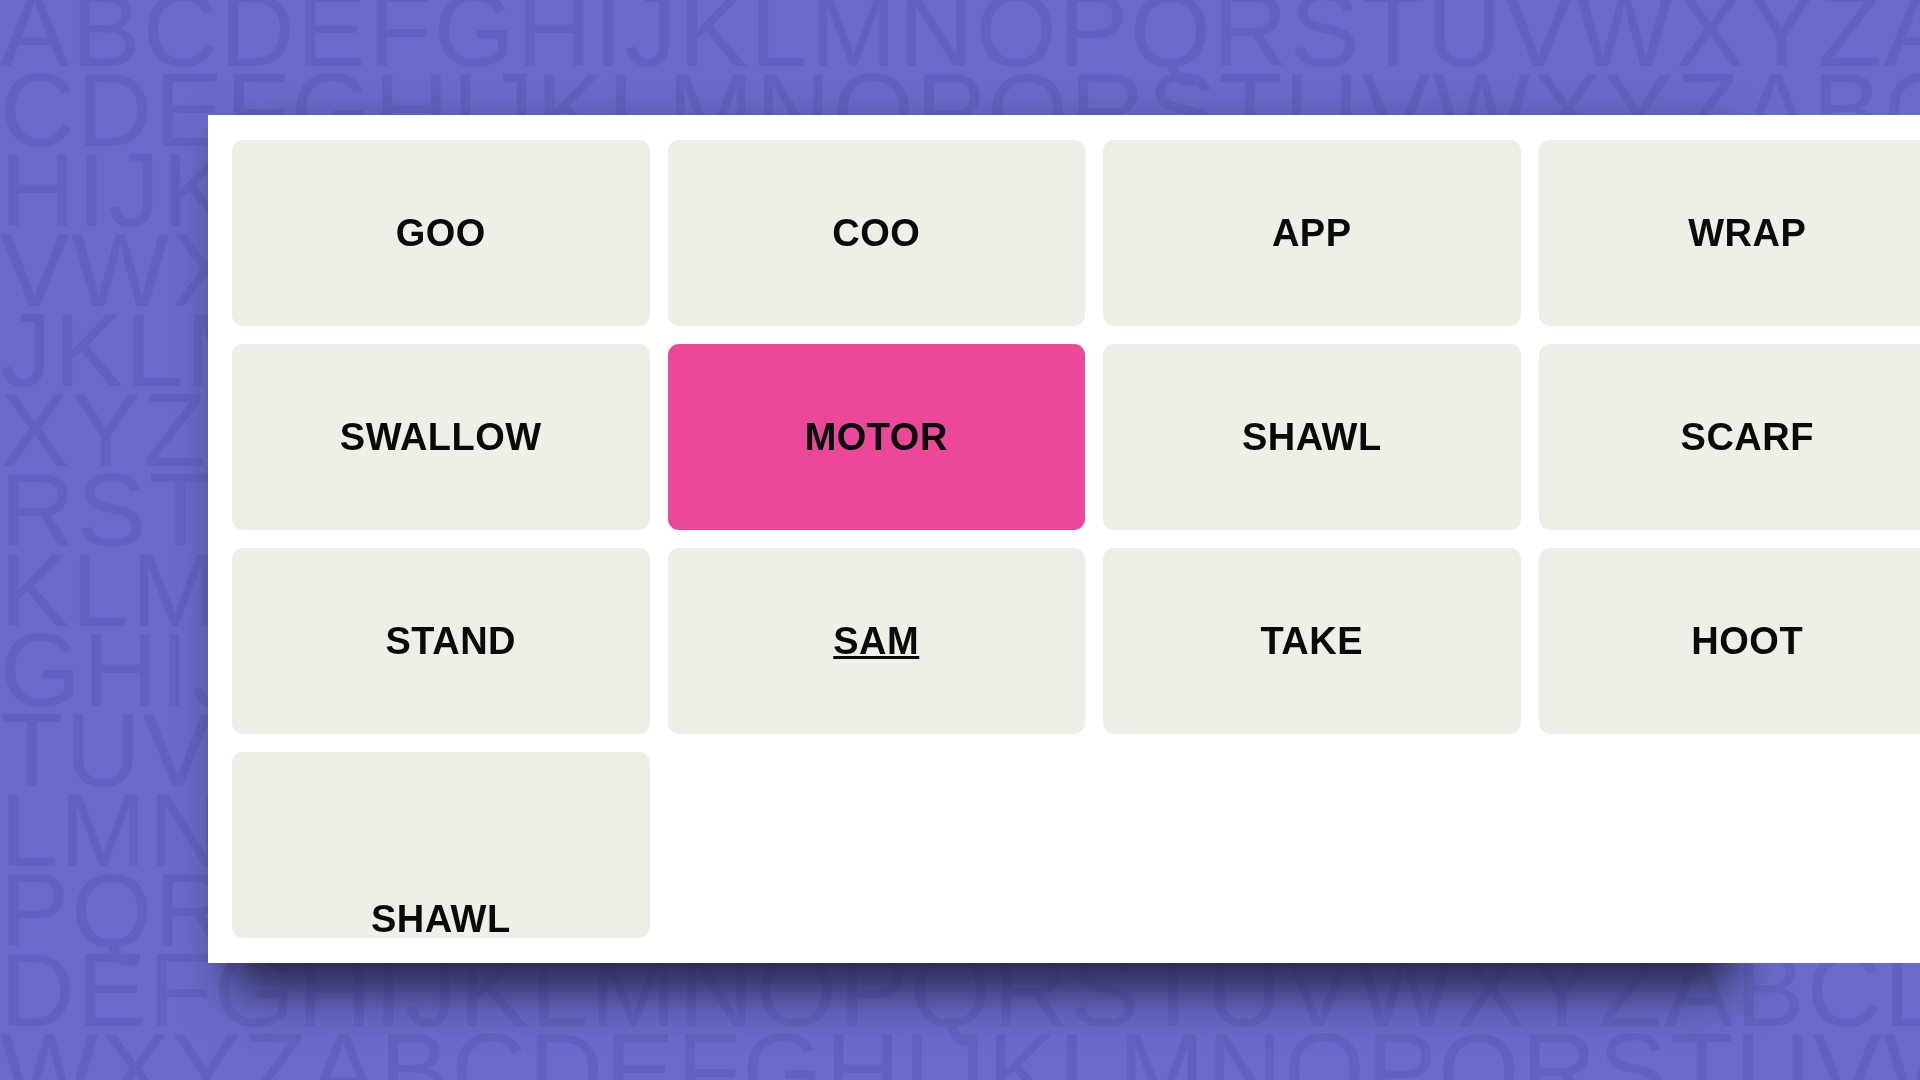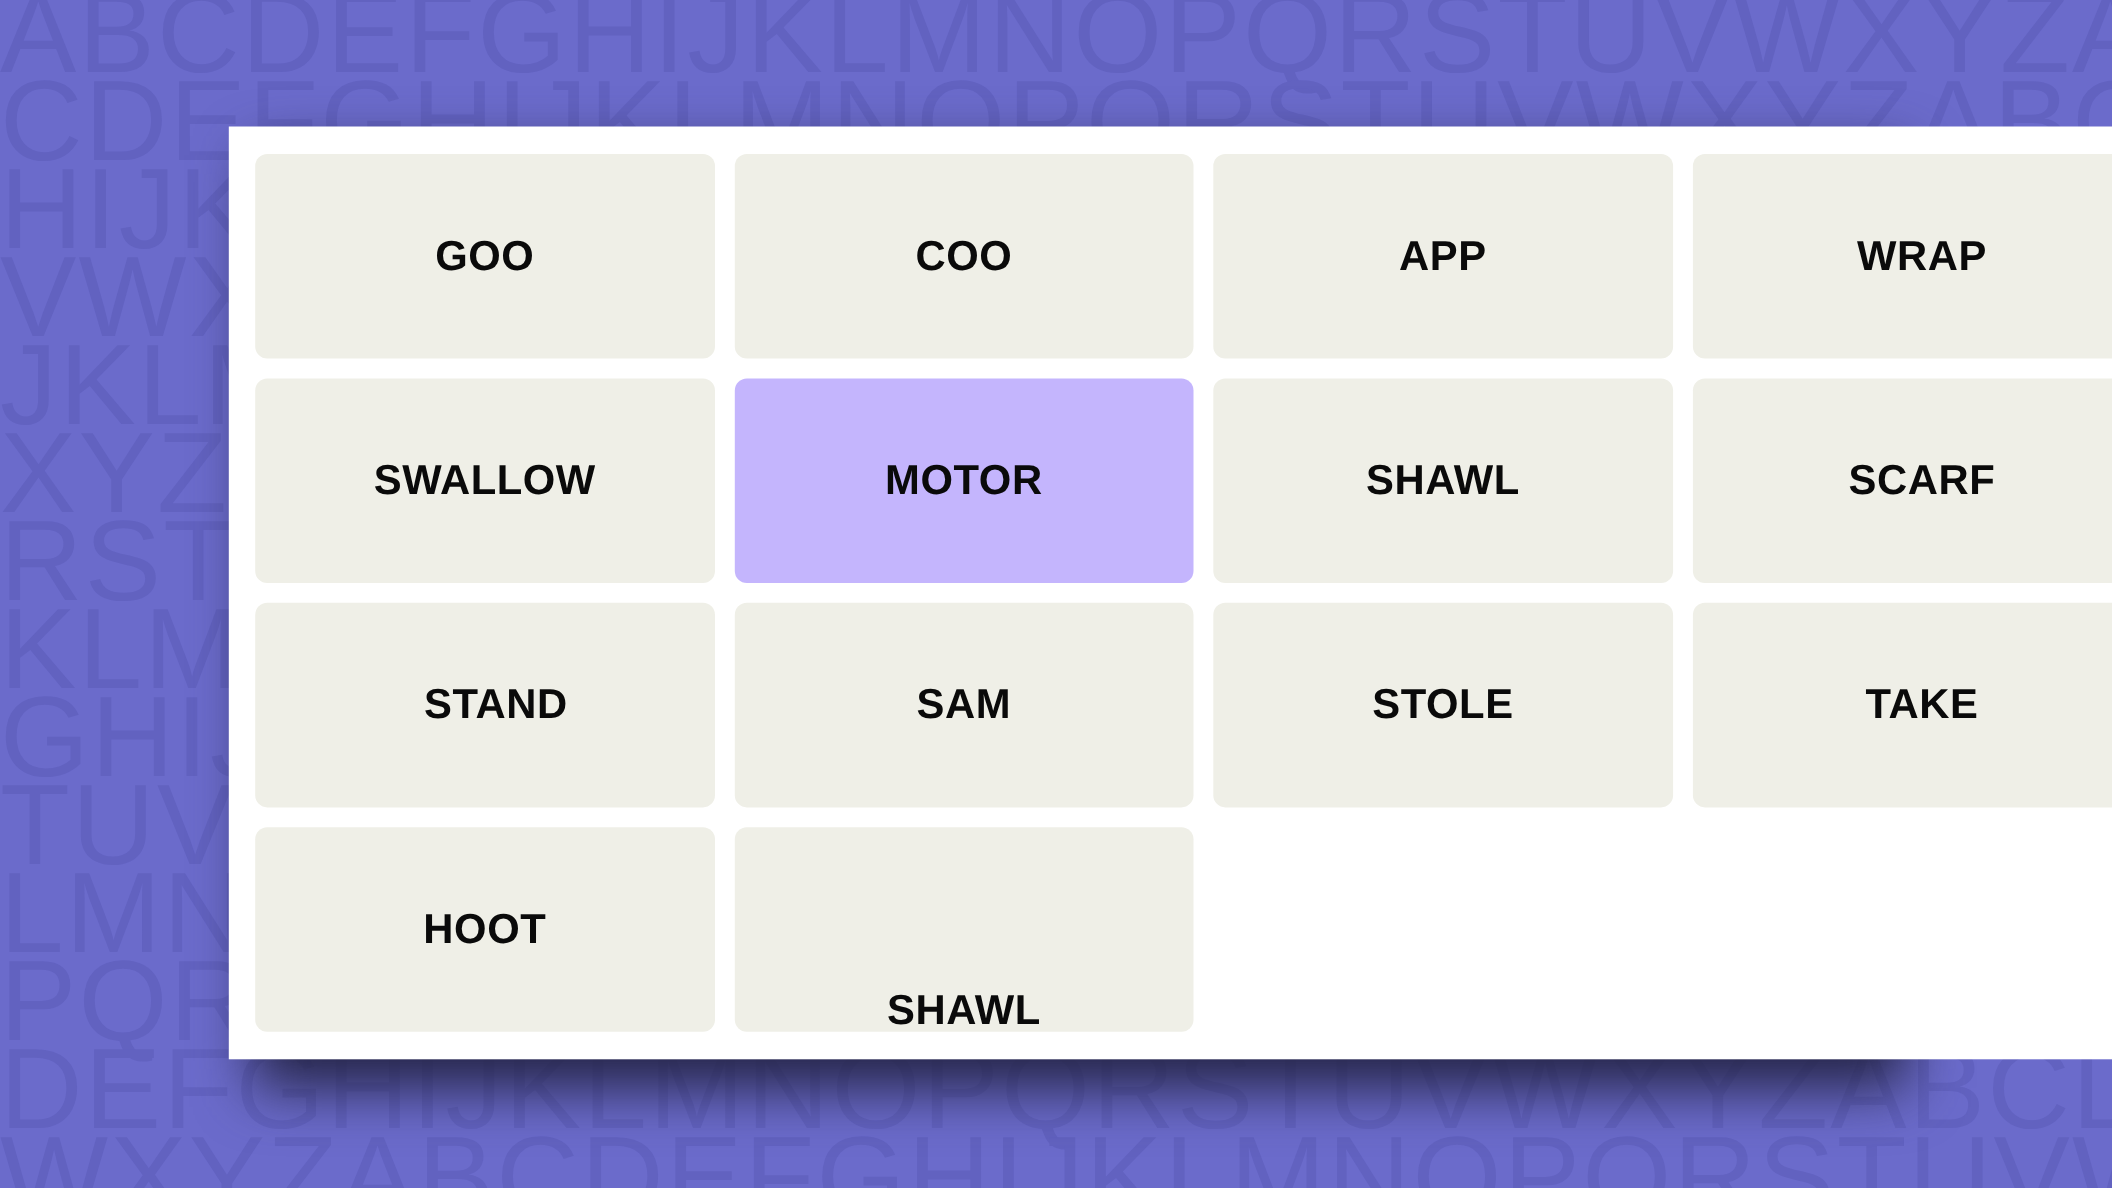--- a/index.html
+++ b/index.html
@@ -126,37 +126,34 @@
       </div>
       <div class="tile" style="background: rgb(239, 239, 231);">
         <span class="tile-label" style="color: rgb(10, 10, 10);">APP</span>
       </div>
       <div class="tile" style="background: rgb(239, 239, 231);">
         <span class="tile-label" style="color: rgb(10, 10, 10);">WRAP</span>
       </div>
       <div class="tile" style="background: rgb(239, 239, 231);">
         <span class="tile-label" style="color: rgb(10, 10, 10);">SWALLOW</span>
       </div>
-      <div class="tile" style="background: #c4b5fd;">
+      <div class="tile" style="background: #ec4899;">
         <span class="tile-label" style="color: rgb(10, 10, 10);">MOTOR</span>
       </div>
       <div class="tile" style="background: rgb(239, 239, 231);">
         <span class="tile-label" style="color: rgb(10, 10, 10);">SHAWL</span>
       </div>
       <div class="tile" style="background: rgb(239, 239, 231);">
         <span class="tile-label" style="color: rgb(10, 10, 10);">SCARF</span>
       </div>
       <div class="tile" style="background: rgb(239, 239, 231);">
         <span class="tile-label" style="color: rgb(10, 10, 10); margin-left: 20px;">STAND</span>
       </div>
       <div class="tile" style="background: rgb(239, 239, 231);">
-        <span class="tile-label" style="color: rgb(10, 10, 10);">SAM</span>
-      </div>
-      <div class="tile" style="background: rgb(239, 239, 231);">
-        <span class="tile-label" style="color: rgb(10, 10, 10);">STOLE</span>
+        <span class="tile-label" style="color: rgb(10, 10, 10); text-decoration: underline;">SAM</span>
       </div>
       <div class="tile" style="background: rgb(239, 239, 231);">
         <span class="tile-label" style="color: rgb(10, 10, 10);">TAKE</span>
       </div>
       <div class="tile" style="background: rgb(239, 239, 231);">
         <span class="tile-label" style="color: rgb(10, 10, 10);">HOOT</span>
       </div>
       <div class="tile" style="background: rgb(239, 239, 231); align-items: flex-end;">
         <span class="tile-label" style="color: rgb(10, 10, 10);">SHAWL</span>
       </div>

